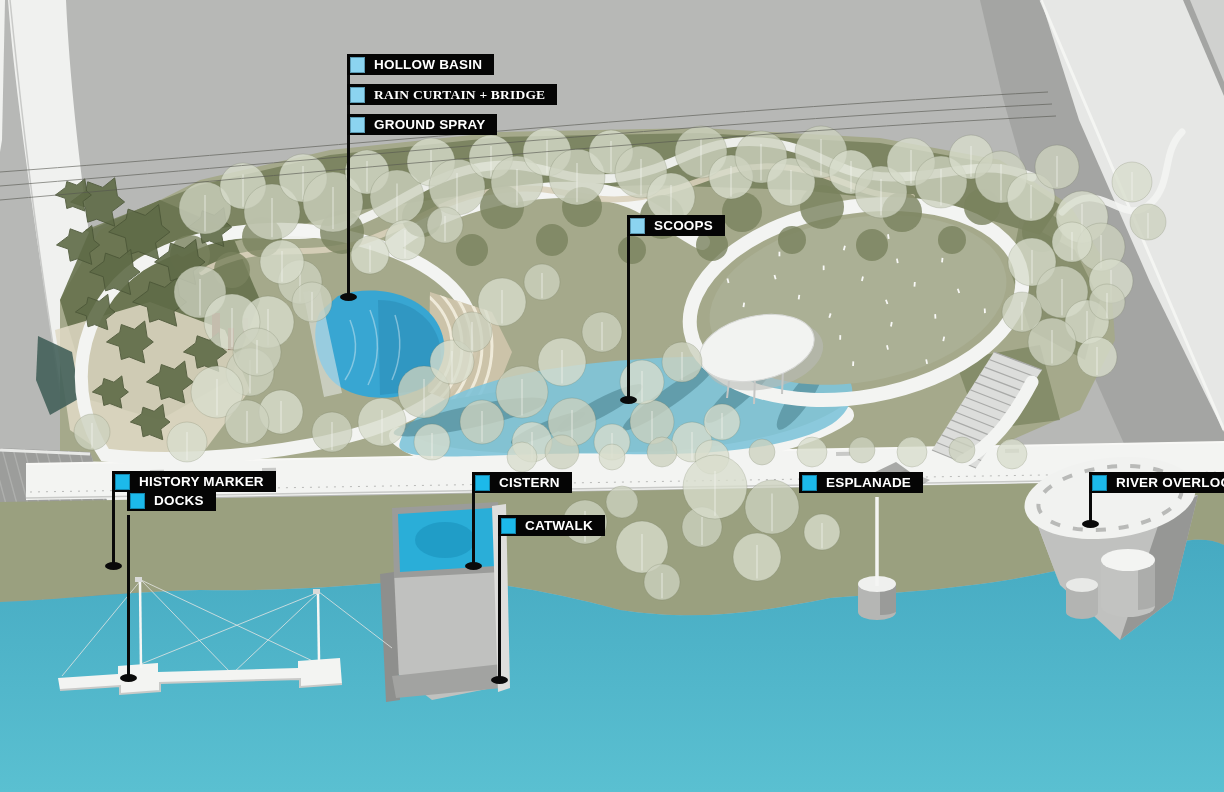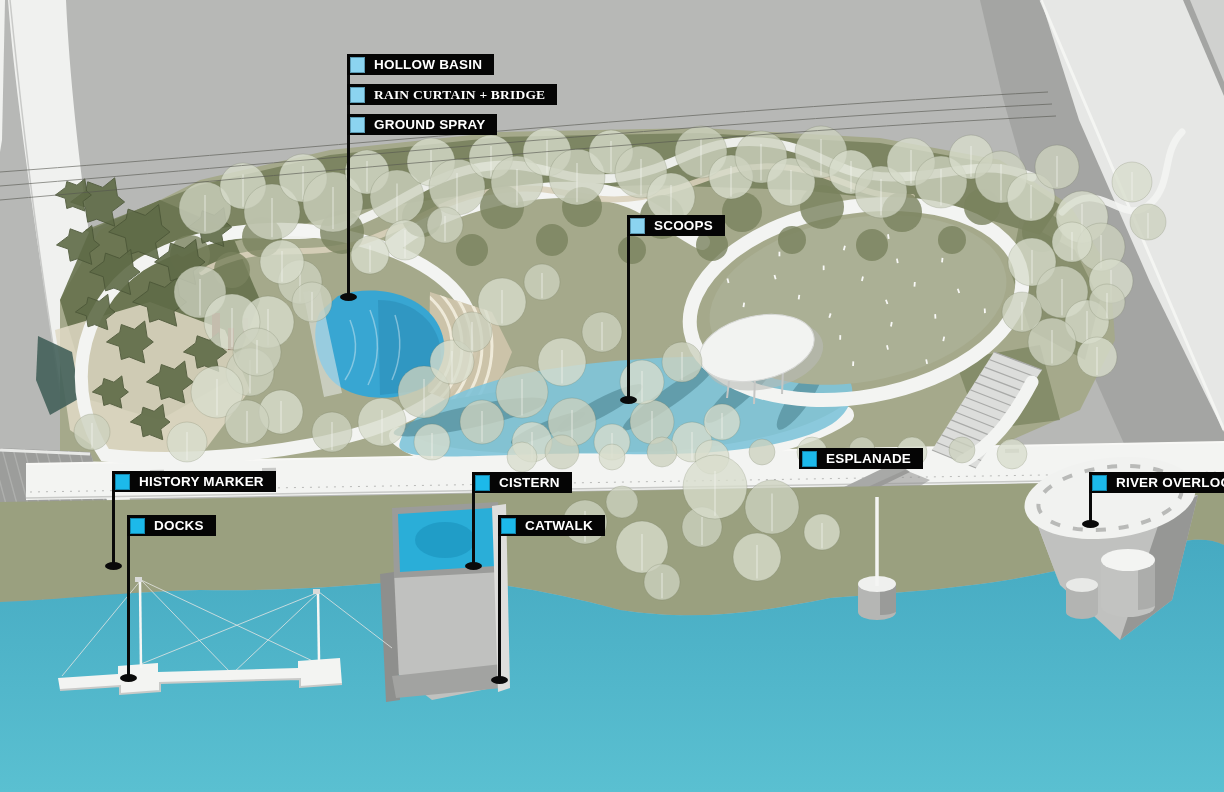--- a/index.html
+++ b/index.html
@@ -522,37 +522,37 @@
         <span>SCOOPS</span>
       </div>
       <div class="leader" style="left: 112px; top: 471px; height: 95px;"></div>
       <div class="dot" style="left: 105px; top: 562px;"></div>
       <div class="callout-bar" style="left: 112px; top: 471px; text-align: center;">
         <span class="swatch" style="background: rgb(28, 185, 234);"></span>
         <span>HISTORY MARKER</span>
       </div>
       <div class="leader" style="left: 127px; top: 515px; height: 163px;"></div>
       <div class="dot" style="left: 120px; top: 674px;"></div>
-      <div class="callout-bar" style="left: 127px; top: 515px;">
+      <div class="callout-bar" style="left: 127px; top: 490px;">
         <span class="swatch" style="background: rgb(28, 185, 234);"></span>
         <span>DOCKS</span>
       </div>
       <div class="leader" style="left: 472px; top: 472px; height: 94px;"></div>
       <div class="dot" style="left: 465px; top: 562px;"></div>
       <div class="callout-bar" style="left: 472px; top: 472px; justify-content: space-between;">
         <span class="swatch" style="background: rgb(28, 185, 234);"></span>
         <span>CISTERN</span>
       </div>
       <div class="leader" style="left: 498px; top: 515px; height: 165px;"></div>
       <div class="dot" style="left: 491px; top: 676px;"></div>
       <div class="callout-bar" style="left: 498px; top: 515px; justify-content: flex-end;">
         <span class="swatch" style="background: rgb(28, 185, 234);"></span>
         <span>CATWALK</span>
       </div>
-      <div class="callout-bar" style="left: 799px; top: 448px; text-align: center;">
+      <div class="callout-bar" style="left: 799px; top: 472px; text-align: center;">
         <span class="swatch" style="background: rgb(28, 185, 234);"></span>
         <span>ESPLANADE</span>
       </div>
       <div class="leader" style="left: 1089px; top: 472px; height: 52px;"></div>
       <div class="dot" style="left: 1082px; top: 520px;"></div>
       <div class="callout-bar" style="left: 1089px; top: 472px;">
         <span class="swatch" style="background: rgb(28, 185, 234);"></span>
         <span>RIVER OVERLOOK</span>
       </div>
     </div>

